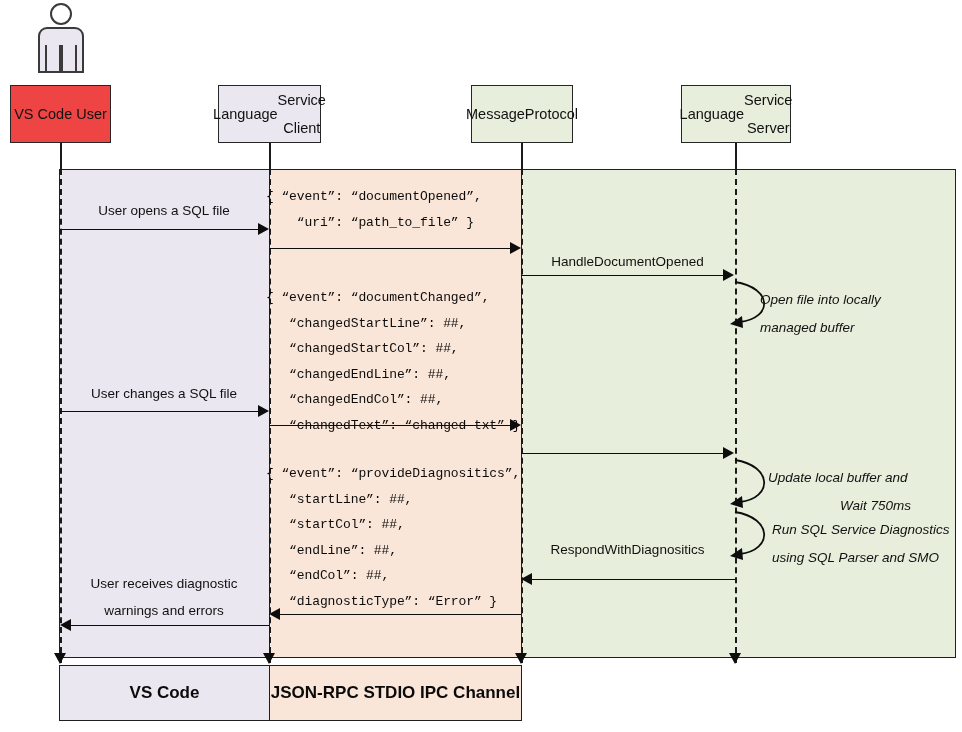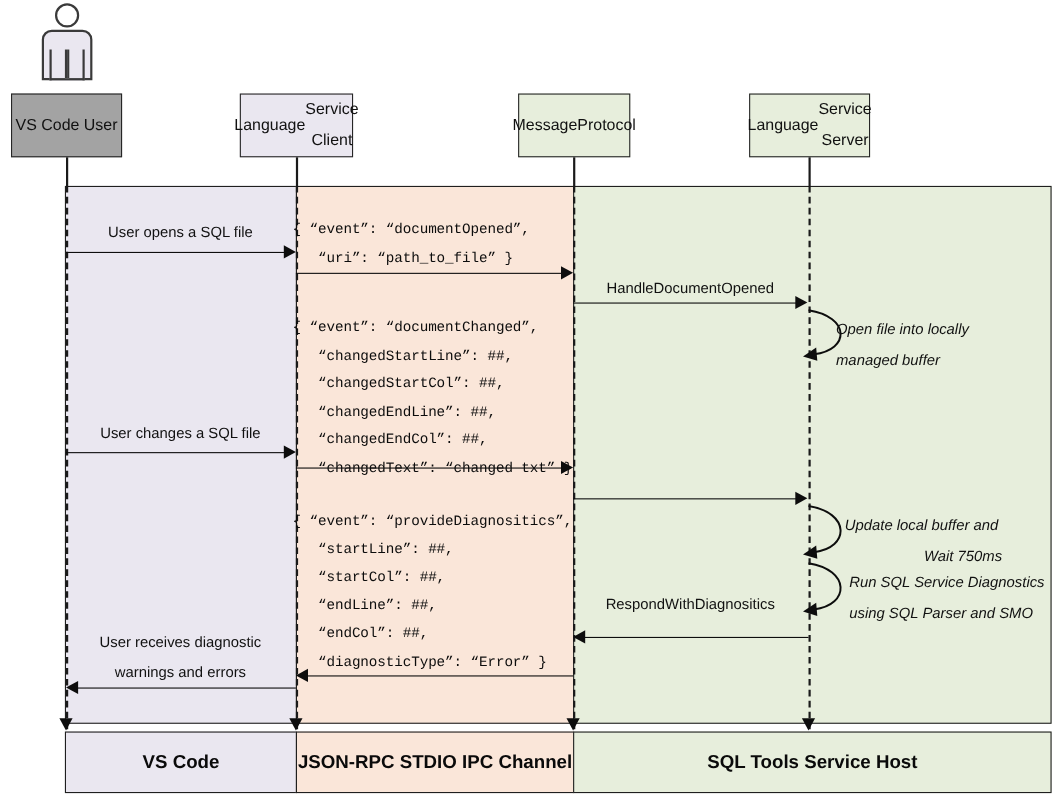--- a/index.html
+++ b/index.html
@@ -169,21 +169,21 @@
     <div class="actor-head" style="left:50px;top:3px;"></div>
     <div class="actor-body" style="left:38px;top:27px;"></div>
     <div class="actor-legs" style="left:45px;top:45px;"></div>
     <div class="actor-gap" style="left:59px;top:45px;"></div>
   </div>
 
   <div class="band" style="left:59px;top:169px;width:211px;height:489px;background:#EAE7F0;"></div>
   <div class="band" style="left:269px;top:169px;width:253px;height:489px;background:#FAE6D9;"></div>
   <div class="band" style="left:521px;top:169px;width:435px;height:489px;background:#E7EEDC;"></div>
 
-  <div class="pbox" style="left:10px;top:85px;width:101px;height:58px;background:#a3a3a3;">
+  <div class="pbox" style="left:10px;top:85px;width:101px;height:58px;background:#ef4444;">
     <span>VS Code User</span>
   </div>
 
   <div class="pbox" style="left:218px;top:85px;width:103px;height:58px;background:#EAE7F0;">
     <span>Language</span>
     <span>Service Client</span>
   </div>
 
   <div class="pbox" style="left:471px;top:85px;width:102px;height:58px;background:#E7EEDC;">
     <span>Message</span>
@@ -207,21 +207,21 @@
 
   <div class="head-d" style="left:54px;top:653px;"></div>
   <div class="head-d" style="left:263px;top:653px;"></div>
   <div class="head-d" style="left:515px;top:653px;"></div>
   <div class="head-d" style="left:729px;top:653px;"></div>
 
   <div class="msg-label" style="left:61px;top:198px;width:206px;">User opens a SQL file</div>
   <div class="arrow-line" style="left:60px;top:229px;width:199px;"></div>
   <div class="head-r" style="left:258px;top:223px;"></div>
 
-  <div class="json-block" style="left:266px;top:196px;">{ “event”: “documentOpened”,
+  <div class="json-block" style="left:266px;top:184px;text-align:center;">{ “event”: “documentOpened”,
    “uri”: “path_to_file” }</div>
 
   <div class="arrow-line" style="left:269px;top:248px;width:242px;"></div>
   <div class="head-r" style="left:510px;top:242px;"></div>
 
   <div class="msg-label" style="left:522px;top:249px;width:211px;">HandleDocumentOpened</div>
   <div class="arrow-line" style="left:521px;top:275px;width:203px;"></div>
   <div class="head-r" style="left:723px;top:269px;"></div>
 
   <svg class="self-arc" style="left:728px;top:278px;" width="60" height="52">
@@ -288,17 +288,14 @@
   </div>
   <div class="arrow-line" style="left:70px;top:625px;width:199px;"></div>
   <div class="head-l" style="left:60px;top:619px;"></div>
 
   <div class="fbox" style="left:59px;top:665px;width:211px;height:56px;background:#EAE7F0;">
     <span>VS Code</span>
   </div>
   <div class="fbox" style="left:269px;top:665px;width:253px;height:56px;background:#FAE6D9;">
     <span>JSON-RPC STDIO IPC Channel</span>
   </div>
-  <div class="fbox" style="left:521px;top:665px;width:435px;height:56px;background:#E7EEDC;">
-    <span>SQL Tools Service Host</span>
-  </div>
 
 </div>
 
 </body></html>

